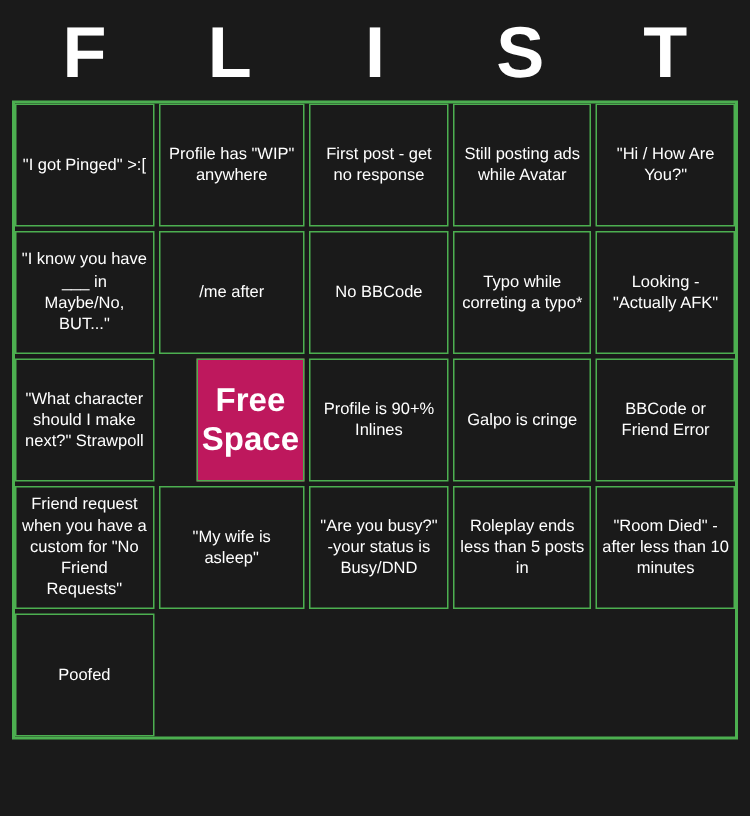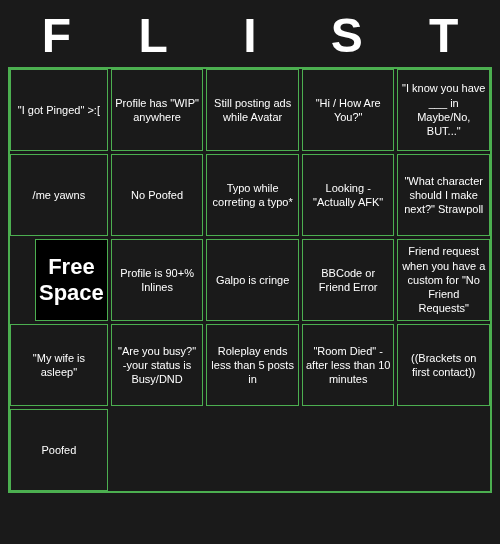--- a/index.html
+++ b/index.html
@@ -43,21 +43,21 @@
       font-size: 11px;
       text-align: center;
       padding: 4px 3px;
       display: flex;
       align-items: center;
       justify-content: center;
       min-height: 82px;
       line-height: 1.3;
     }
     .bingo-cell.free-space {
-      background: #000000;
+      background: #be185d;
       margin-left: 25px;
     }
     .free-space-text {
       font-size: 22px;
       font-weight: bold;
       line-height: 1.2;
     }
   </style>
 </head>
 <body>
@@ -68,35 +68,35 @@
   <span>F</span>
       <span>L</span>
       <span>I</span>
       <span>S</span>
       <span>T</span>
     </div>
   <div class="bingo-grid">
 
   <div class="bingo-cell">"I got Pinged" &gt;:[</div>
       <div class="bingo-cell">Profile has "WIP" anywhere</div>
+      <div class="bingo-cell">First post - get no response</div>
       <div class="bingo-cell">Still posting ads while Avatar</div>
       <div class="bingo-cell">"Hi / How Are You?"</div>
       <div class="bingo-cell">"I know you have ___ in Maybe/No, BUT..."</div>
-      <div class="bingo-cell">/me yawns</div>
-      <div class="bingo-cell">No Poofed</div>
+      <div class="bingo-cell">/me after</div>
+      <div class="bingo-cell">No BBCode</div>
       <div class="bingo-cell">Typo while correting a typo*</div>
       <div class="bingo-cell">Looking - "Actually AFK"</div>
       <div class="bingo-cell">"What character should I make next?" Strawpoll</div>
       <div class="bingo-cell free-space">
         <span class="free-space-text">Free Space</span>
       </div>
       <div class="bingo-cell">Profile is 90+% Inlines</div>
       <div class="bingo-cell">Galpo is cringe</div>
       <div class="bingo-cell">BBCode or Friend Error</div>
       <div class="bingo-cell">Friend request when you have a custom for "No Friend Requests"</div>
       <div class="bingo-cell">"My wife is asleep"</div>
       <div class="bingo-cell">"Are you busy?" -your status is Busy/DND</div>
       <div class="bingo-cell">Roleplay ends less than 5 posts in</div>
       <div class="bingo-cell">"Room Died" - after less than 10 minutes</div>
-      <div class="bingo-cell">((Brackets on first contact))</div>
       <div class="bingo-cell">Poofed</div>
     </div>
 </div>
 
 </body></html>

